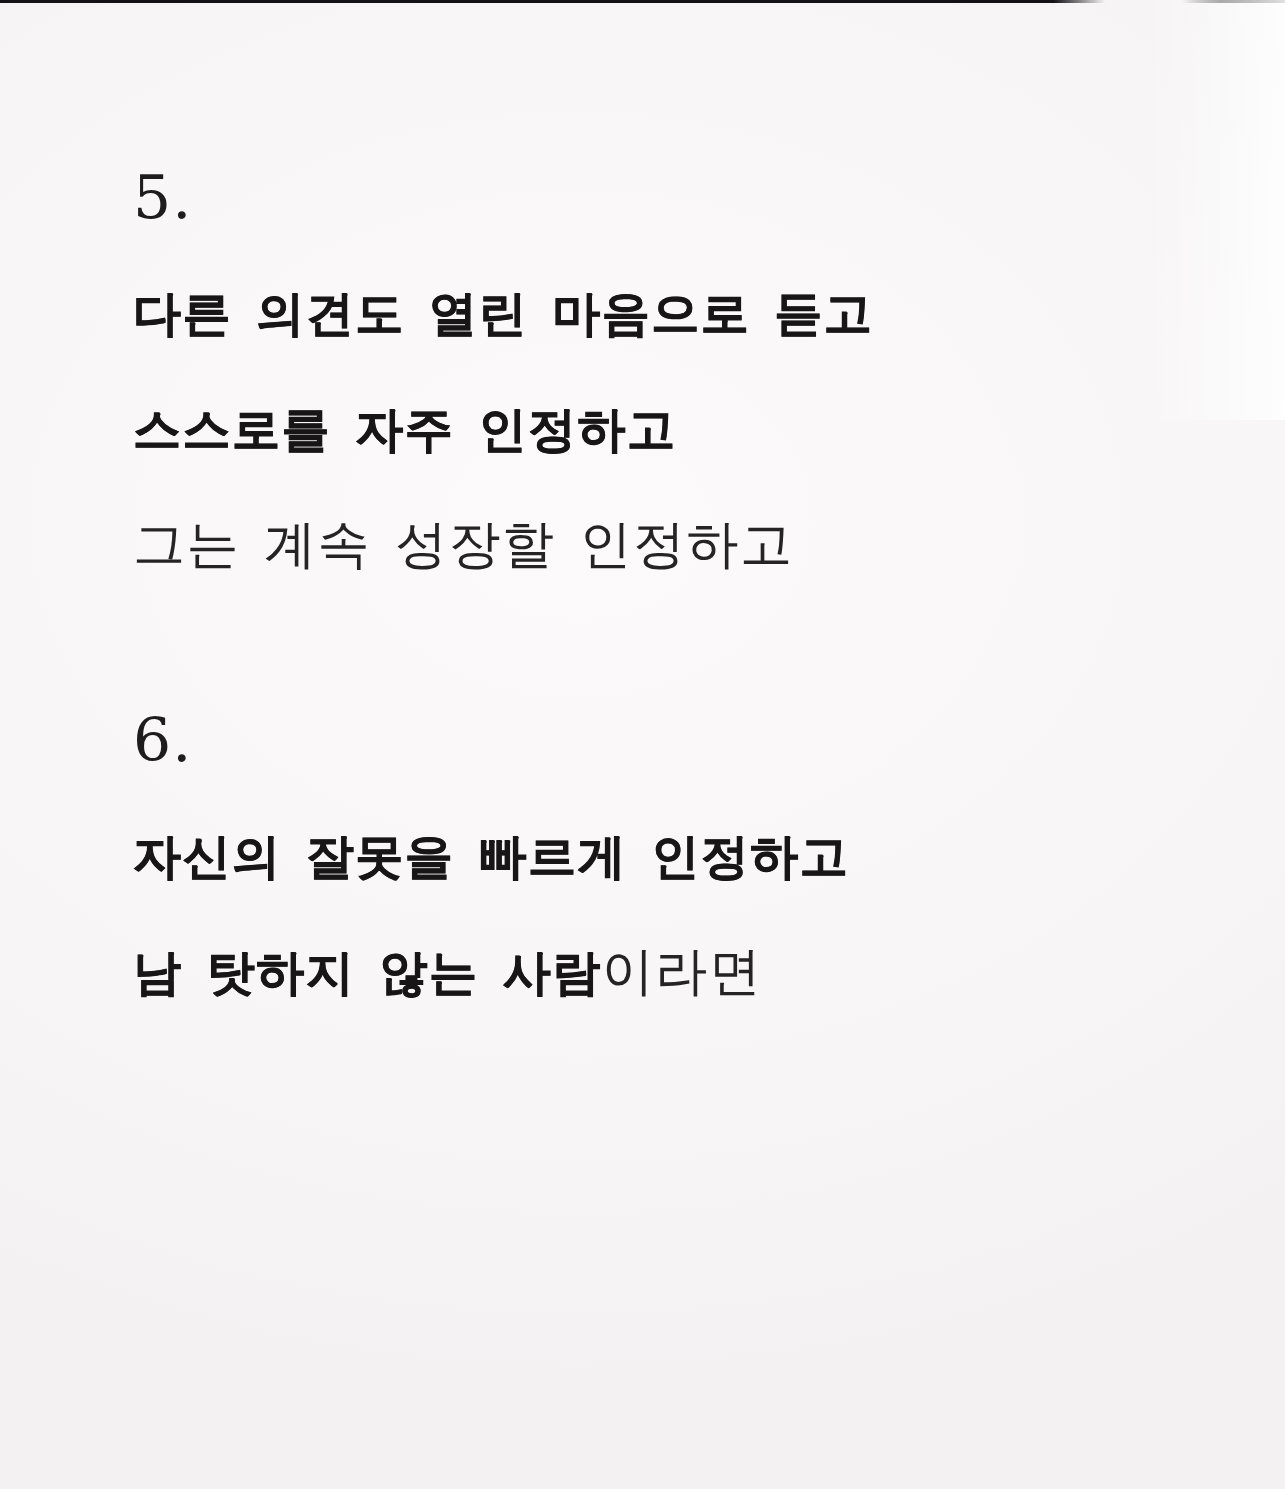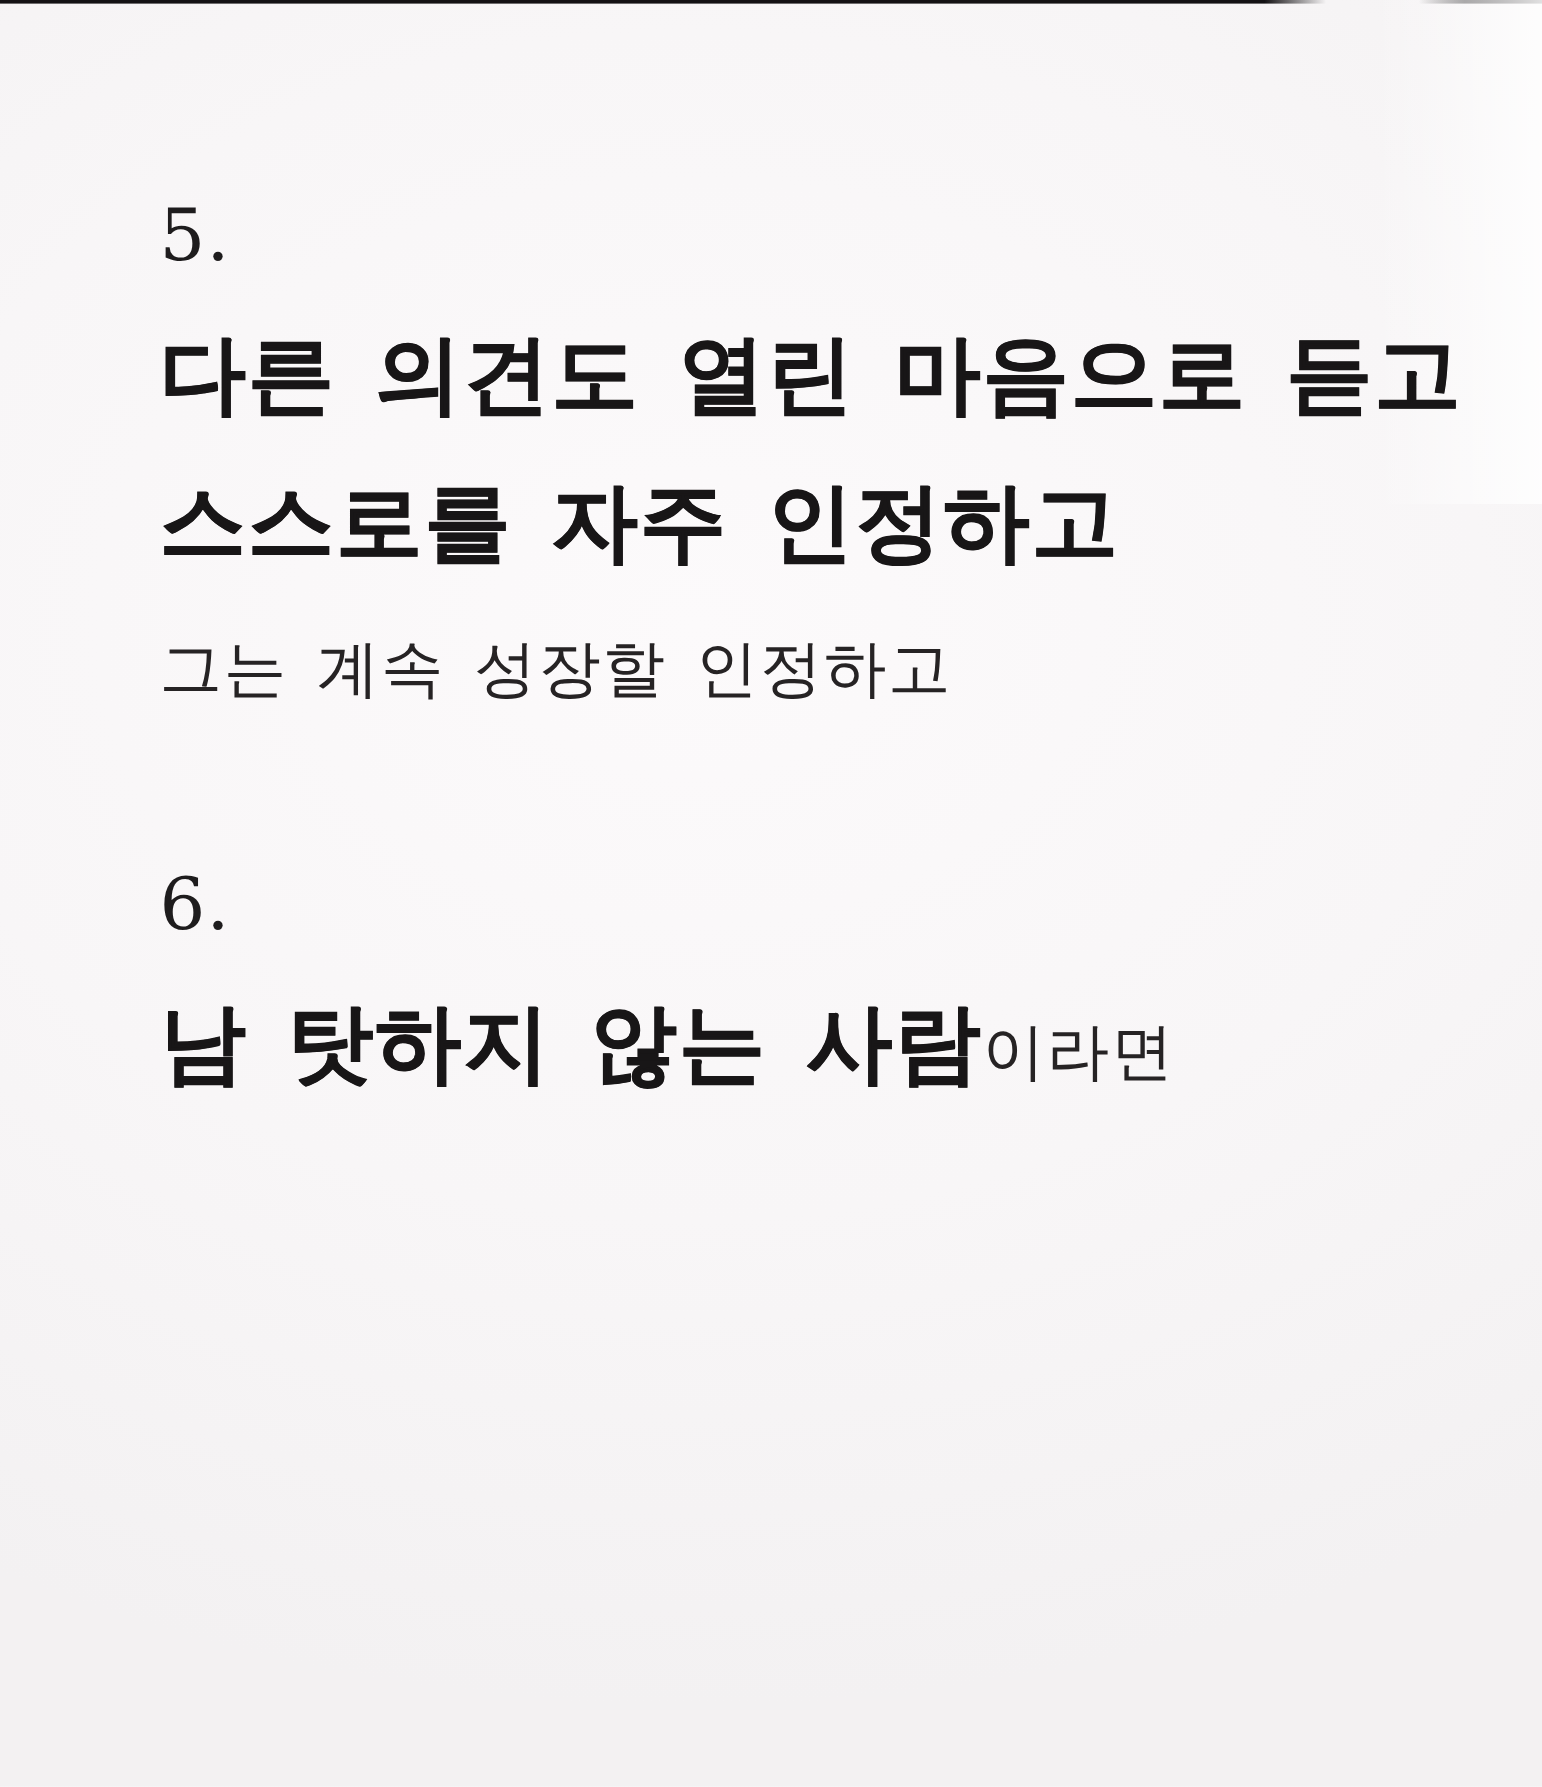--- a/index.html
+++ b/index.html
@@ -58,35 +58,36 @@
     margin: 0 0 53px 0;
     letter-spacing: 1.5px;
     word-spacing: 6px;
     white-space: nowrap;
     color: #262324;
   }
   .line:last-child { margin-bottom: 0; }
   .seg-regular { font-weight: 400; }
   .seg-bold {
     font-weight: 700;
-    font-size: 72px;
+    font-size: 48px;
     color: #181617;
     -webkit-text-stroke: 0.6px #181617;
   }
 </style>
 </head>
 <body>
 
 <div class="top-edge"></div>
 <div class="corner-light"></div>
 
 <main class="content" id="quote-content">
     <section class="sec">
       <div class="num">5.</div>
       <p class="line"><span class="seg-bold">다른 의견도 열린 마음으로 듣고</span></p>
       <p class="line"><span class="seg-bold">스스로를 자주 인정하고</span></p>
       <p class="line"><span class="seg-regular">그는 계속 성장할 인정하고</span></p>
     </section>
     <section class="sec">
       <div class="num">6.</div>
+      <p class="line"><span class="seg-bold">자신의 잘못을 빠르게 인정하고</span></p>
       <p class="line"><span class="seg-bold">남 탓하지 않는 사람</span><span class="seg-regular">이라면</span></p>
     </section>
   </main>
 
 </body></html>

